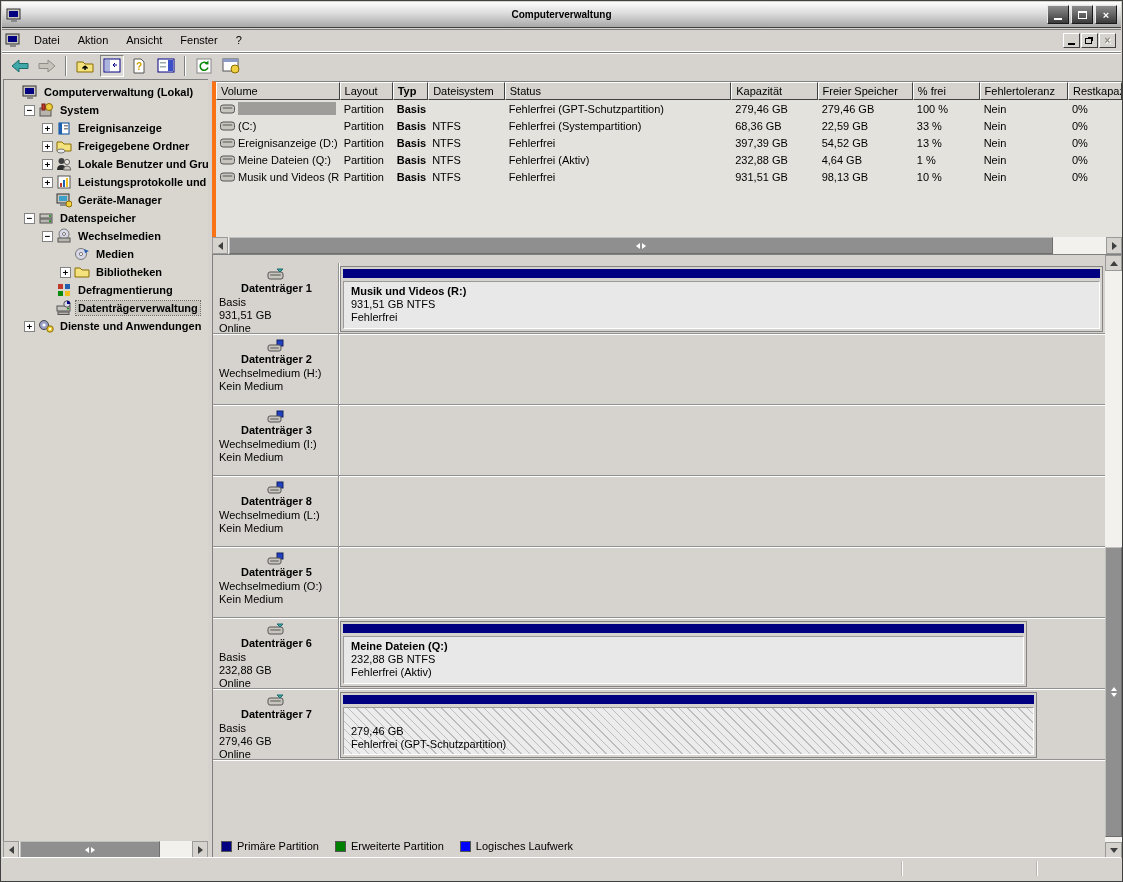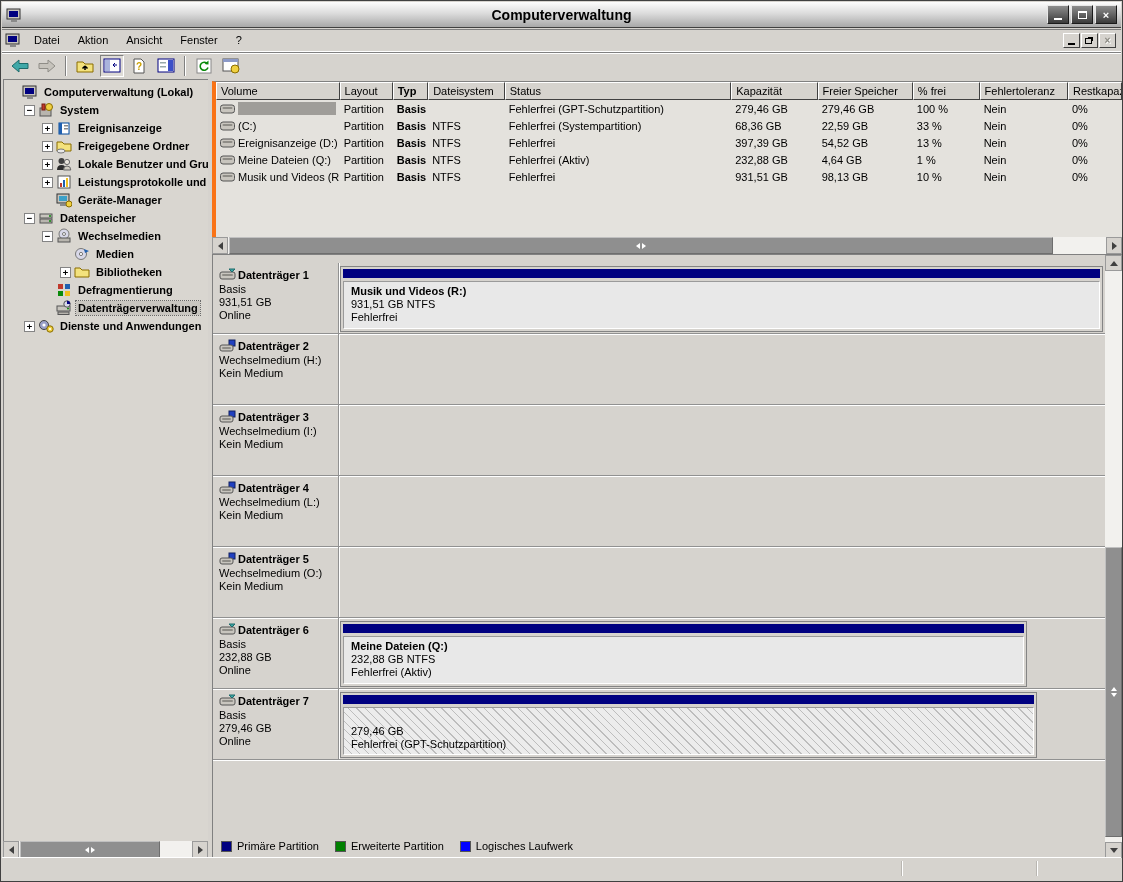--- a/index.html
+++ b/index.html
@@ -13,21 +13,21 @@
   }
   
   .titlebar {
     position:absolute; left:1px; top:1px; right:1px; height:26px;
     background:linear-gradient(180deg,#fdfdfd 0%,#dcdcdc 45%,#a8a8a8 100%);
     border-bottom:1px solid #404040;
     display:flex; align-items:center; padding:0 4px;
   }
   .titlebar .title {
     position:absolute; left:0; right:0; text-align:center;
-    font-weight:bold; font-size:14px; color:#000;
+    font-weight:bold; font-size:10px; color:#000;
   }
   .win-btns { margin-left:auto; display:flex; gap:2px; z-index:2; }
   .win-btn {
     width:22px; height:19px;
     background:linear-gradient(180deg,#8d8d8d,#3a3a3a);
     border-top:1px solid #e8e8e8; border-left:1px solid #e8e8e8;
     border-right:1px solid #1a1a1a; border-bottom:1px solid #1a1a1a;
     display:flex; align-items:center; justify-content:center;
     color:#fff; font-weight:bold; font-size:11px; cursor:default;
   }
@@ -151,21 +151,21 @@
     border-top-color:#c0c0c0; border-left-color:#c0c0c0;
     display:flex; flex-direction:column; align-items:center; justify-content:center; gap:2px;
   }
   .disk-rows { position:absolute; left:0; right:17px; top:0; bottom:22px; padding-top:8px; overflow:hidden; }
   .disk-row { display:flex; height:71px; border-bottom:1px solid #919191; box-shadow:0 1px 0 #fff; }
   .disk-info {
     width:126px; min-width:126px; padding:5px 4px 0 6px;
     border-right:1px solid #919191; box-shadow:1px 0 0 #fff;
     line-height:13px;
   }
-  .disk-title { display:flex; align-items:center; font-weight:bold; margin-bottom:1px; }
+  .disk-title { display:flex; align-items:center; font-weight:bold; margin-bottom:1px;flex-direction:column; }
   .disk-icon { width:18px; height:14px; min-width:18px; margin-right:1px; }
   .bar-area { flex:1; padding:2px 2px 2px 1px; position:relative; }
   .part-bar {
     position:relative; height:66px; margin-top:1px;
     border:1px solid #848484; background:#D6D3CE;
   }
   .part-stripe { position:absolute; left:2px; right:2px; top:2px; height:9px; background:#000080; }
   .part-body {
     position:absolute; left:2px; right:2px; top:14px; bottom:2px;
     background:#E8E8E8;
@@ -652,21 +652,21 @@
         </div>
 
         <div class="disk-row">
           <div class="disk-info">
             <div class="disk-title">
                 <svg class="disk-icon" viewBox="0 0 18 14">
                   <rect x="10" y="1" width="6" height="6" fill="#2040c0" stroke="#102060"></rect>
                   <rect x="1" y="6" width="13" height="6" rx="2" fill="#c8c5be" stroke="#555"></rect>
                   <rect x="3" y="8" width="9" height="2" rx="1" fill="#8f8d87"></rect>
                 </svg>
-                <span>Datenträger 4</span>
+                <span>Datenträger 8</span>
               </div>
             <div>Wechselmedium (L:)</div>
             <div></div>
             <div>Kein Medium</div>
           </div>
           <div class="bar-area"></div>
         </div>
 
         <div class="disk-row">
           <div class="disk-info">

